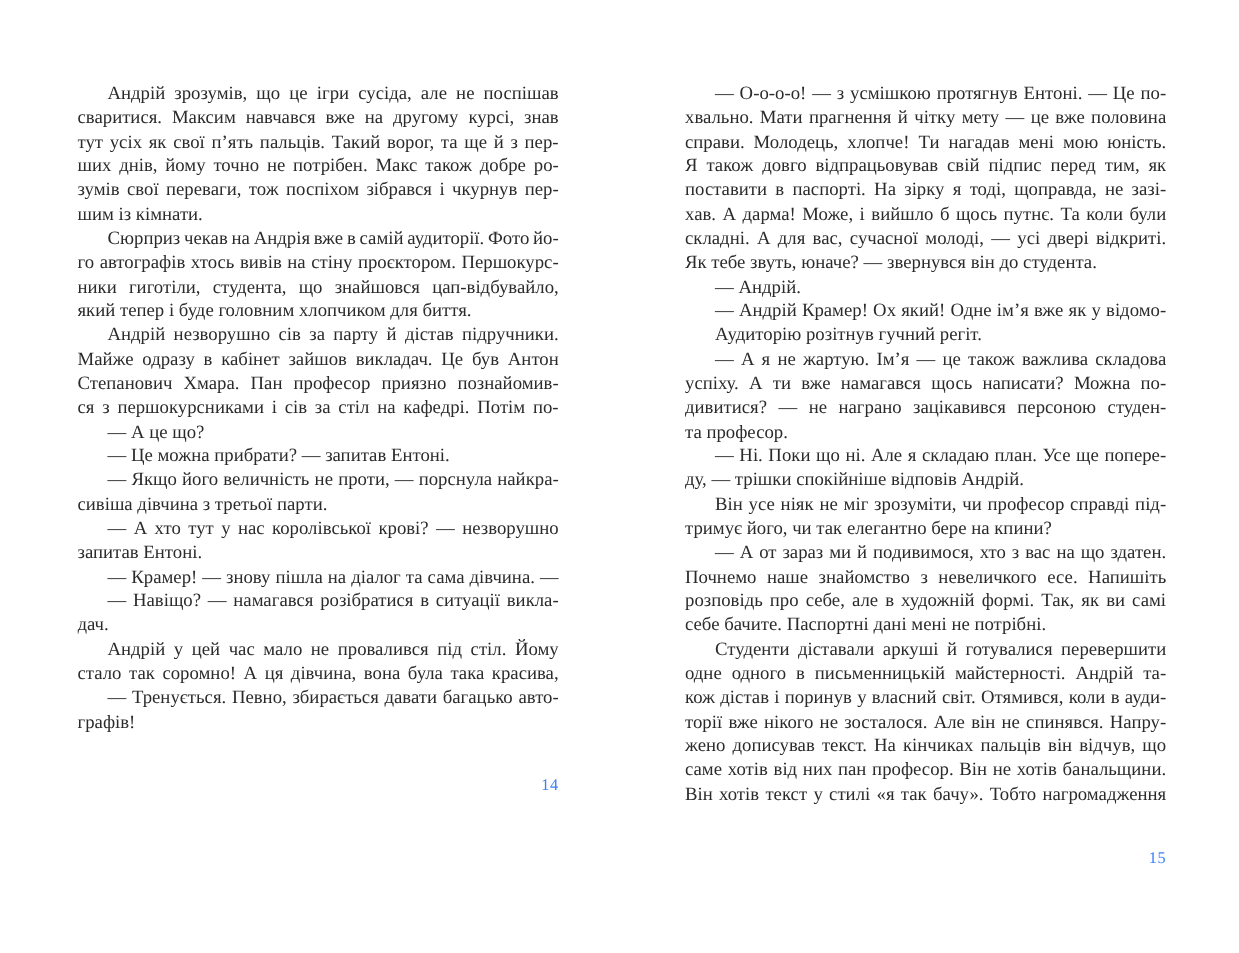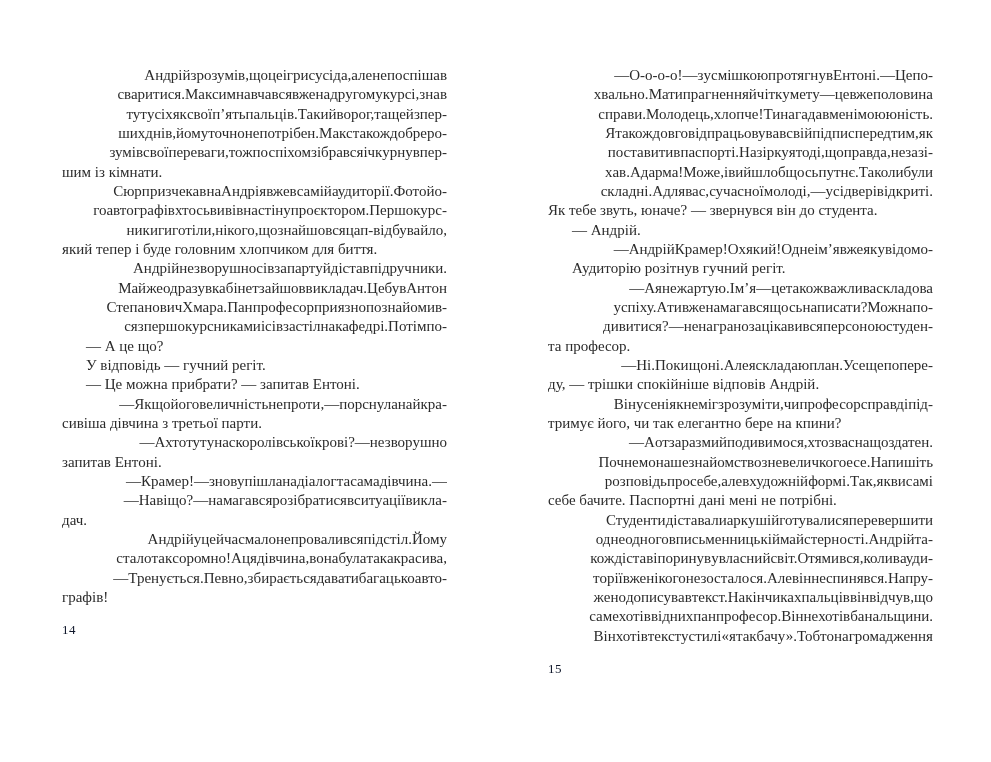--- a/index.html
+++ b/index.html
@@ -28,34 +28,34 @@
   }
   .line {
     height: 19.33px;
     line-height: 19.33px;
     font-size: 15px;
     white-space: nowrap;
     overflow: hidden;
   }
   .line.just {
     display: flex;
-    justify-content: flex-end;
+    justify-content: space-between;
   }
   .line.indent {
     padding-left: 24px;
   }
   .line.just span {
     display: inline-block;
     white-space: nowrap;
   }
   .page-number {
-    margin-top: 15px;
-    text-align: left;
+    margin-top: 32px;
+    text-align: right;
     font-size: 13px;
-    color: #0f172a;
+    color: #3b82f6;
     letter-spacing: 0.5px;
   }
 </style>
 </head>
 <body>
 
 <div class="spread">
 
   <div class="page page-left">
     <div class="page-body">
@@ -137,21 +137,21 @@
           <span>хтось</span>
           <span>вивів</span>
           <span>на</span>
           <span>стіну</span>
           <span>проєктором.</span>
           <span>Першокурс-</span>
         </div>
         <div class="line just">
           <span>ники</span>
           <span>гиготіли,</span>
-          <span>нікого,</span>
+          <span>студента,</span>
           <span>що</span>
           <span>знайшовся</span>
           <span>цап-відбувайло,</span>
         </div>
         <div class="line">який тепер і буде головним хлопчиком для биття.</div>
         <div class="line indent just">
           <span>Андрій</span>
           <span>незворушно</span>
           <span>сів</span>
           <span>за</span>
@@ -186,21 +186,20 @@
           <span>і</span>
           <span>сів</span>
           <span>за</span>
           <span>стіл</span>
           <span>на</span>
           <span>кафедрі.</span>
           <span>Потім</span>
           <span>по-</span>
         </div>
         <div class="line indent">— А це що?</div>
-        <div class="line indent">У відповідь — гучний регіт.</div>
         <div class="line indent">— Це можна прибрати? — запитав Ентоні.</div>
         <div class="line indent just">
           <span>—</span>
           <span>Якщо</span>
           <span>його</span>
           <span>величність</span>
           <span>не</span>
           <span>проти,</span>
           <span>—</span>
           <span>порснула</span>

